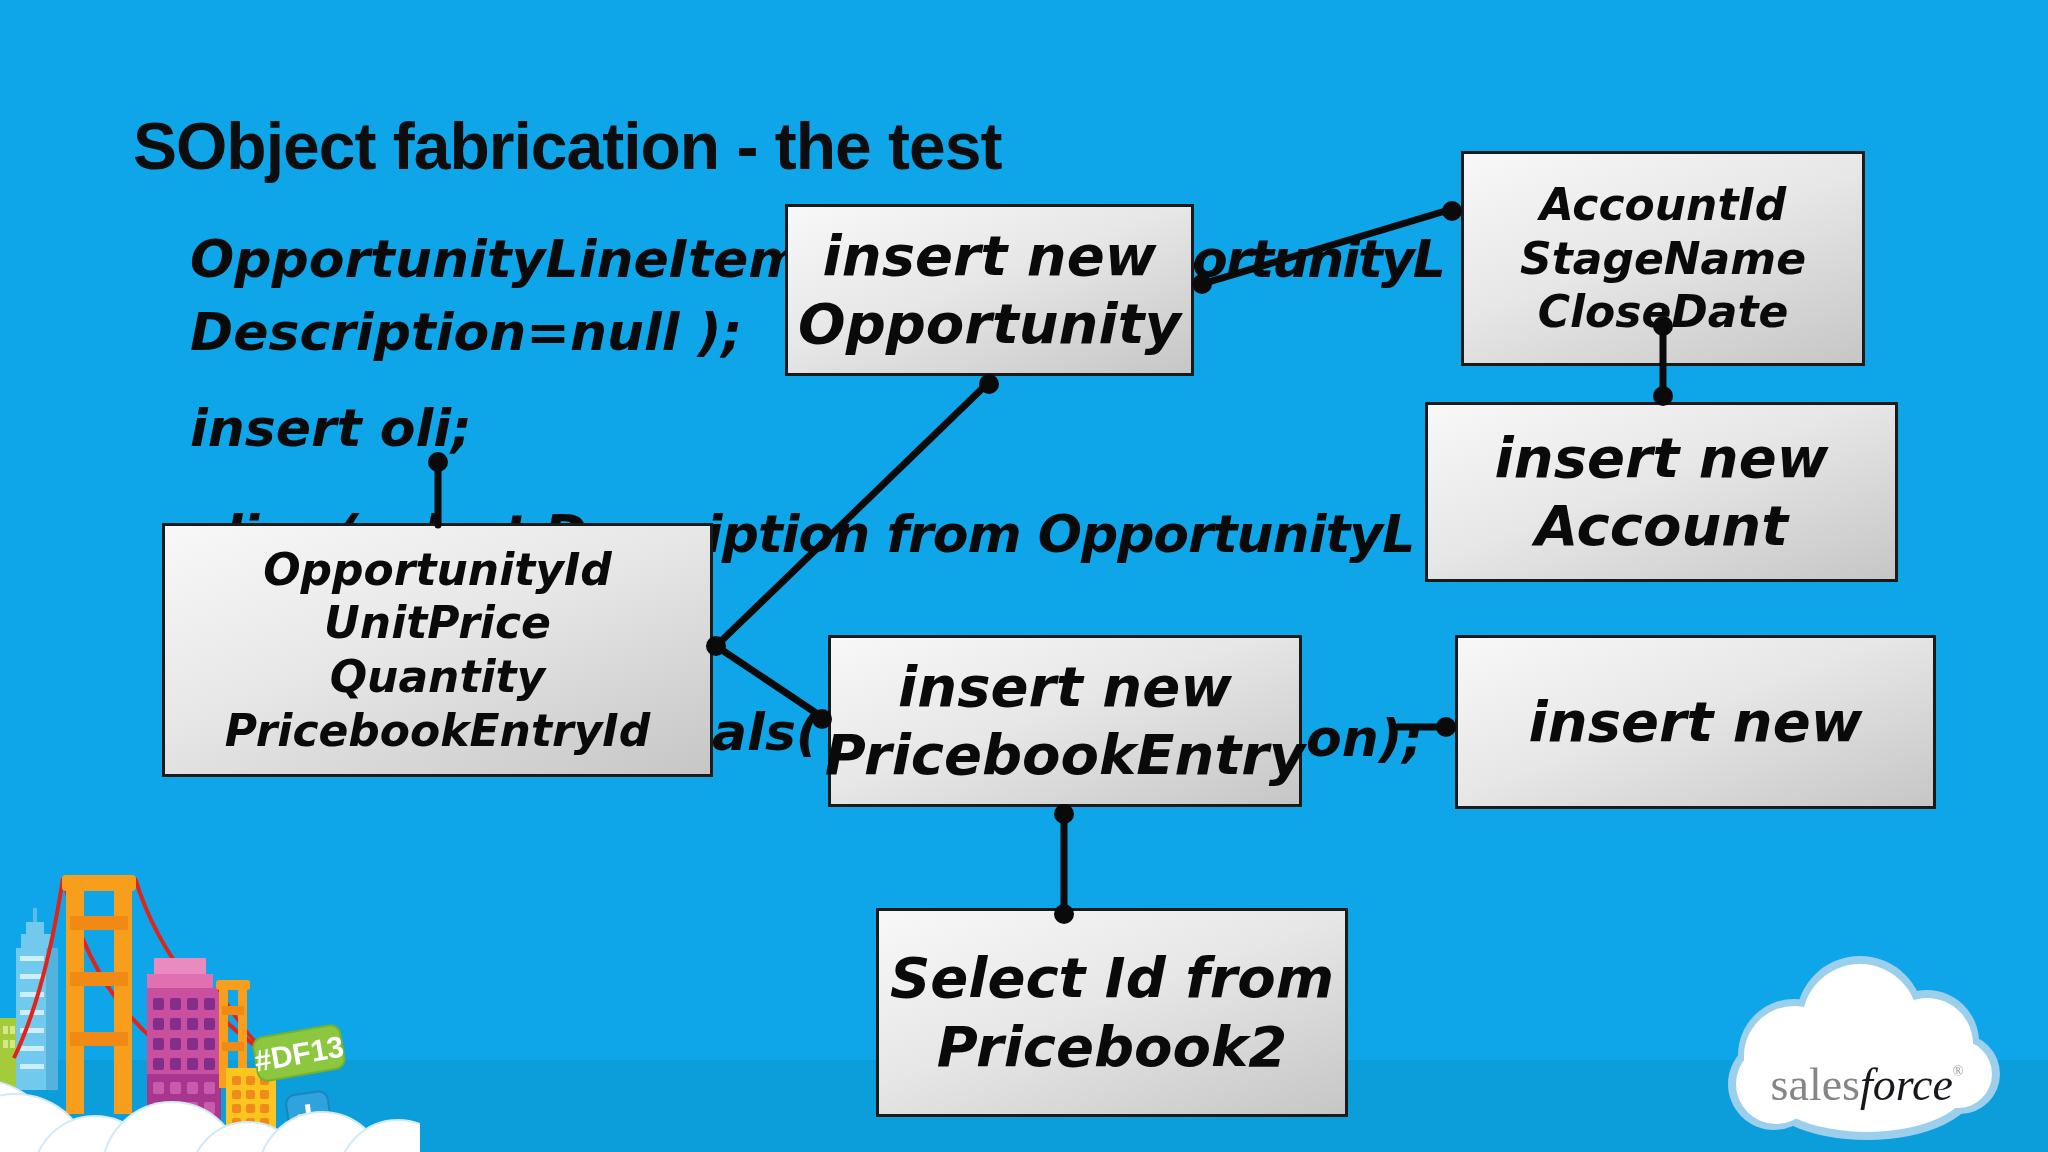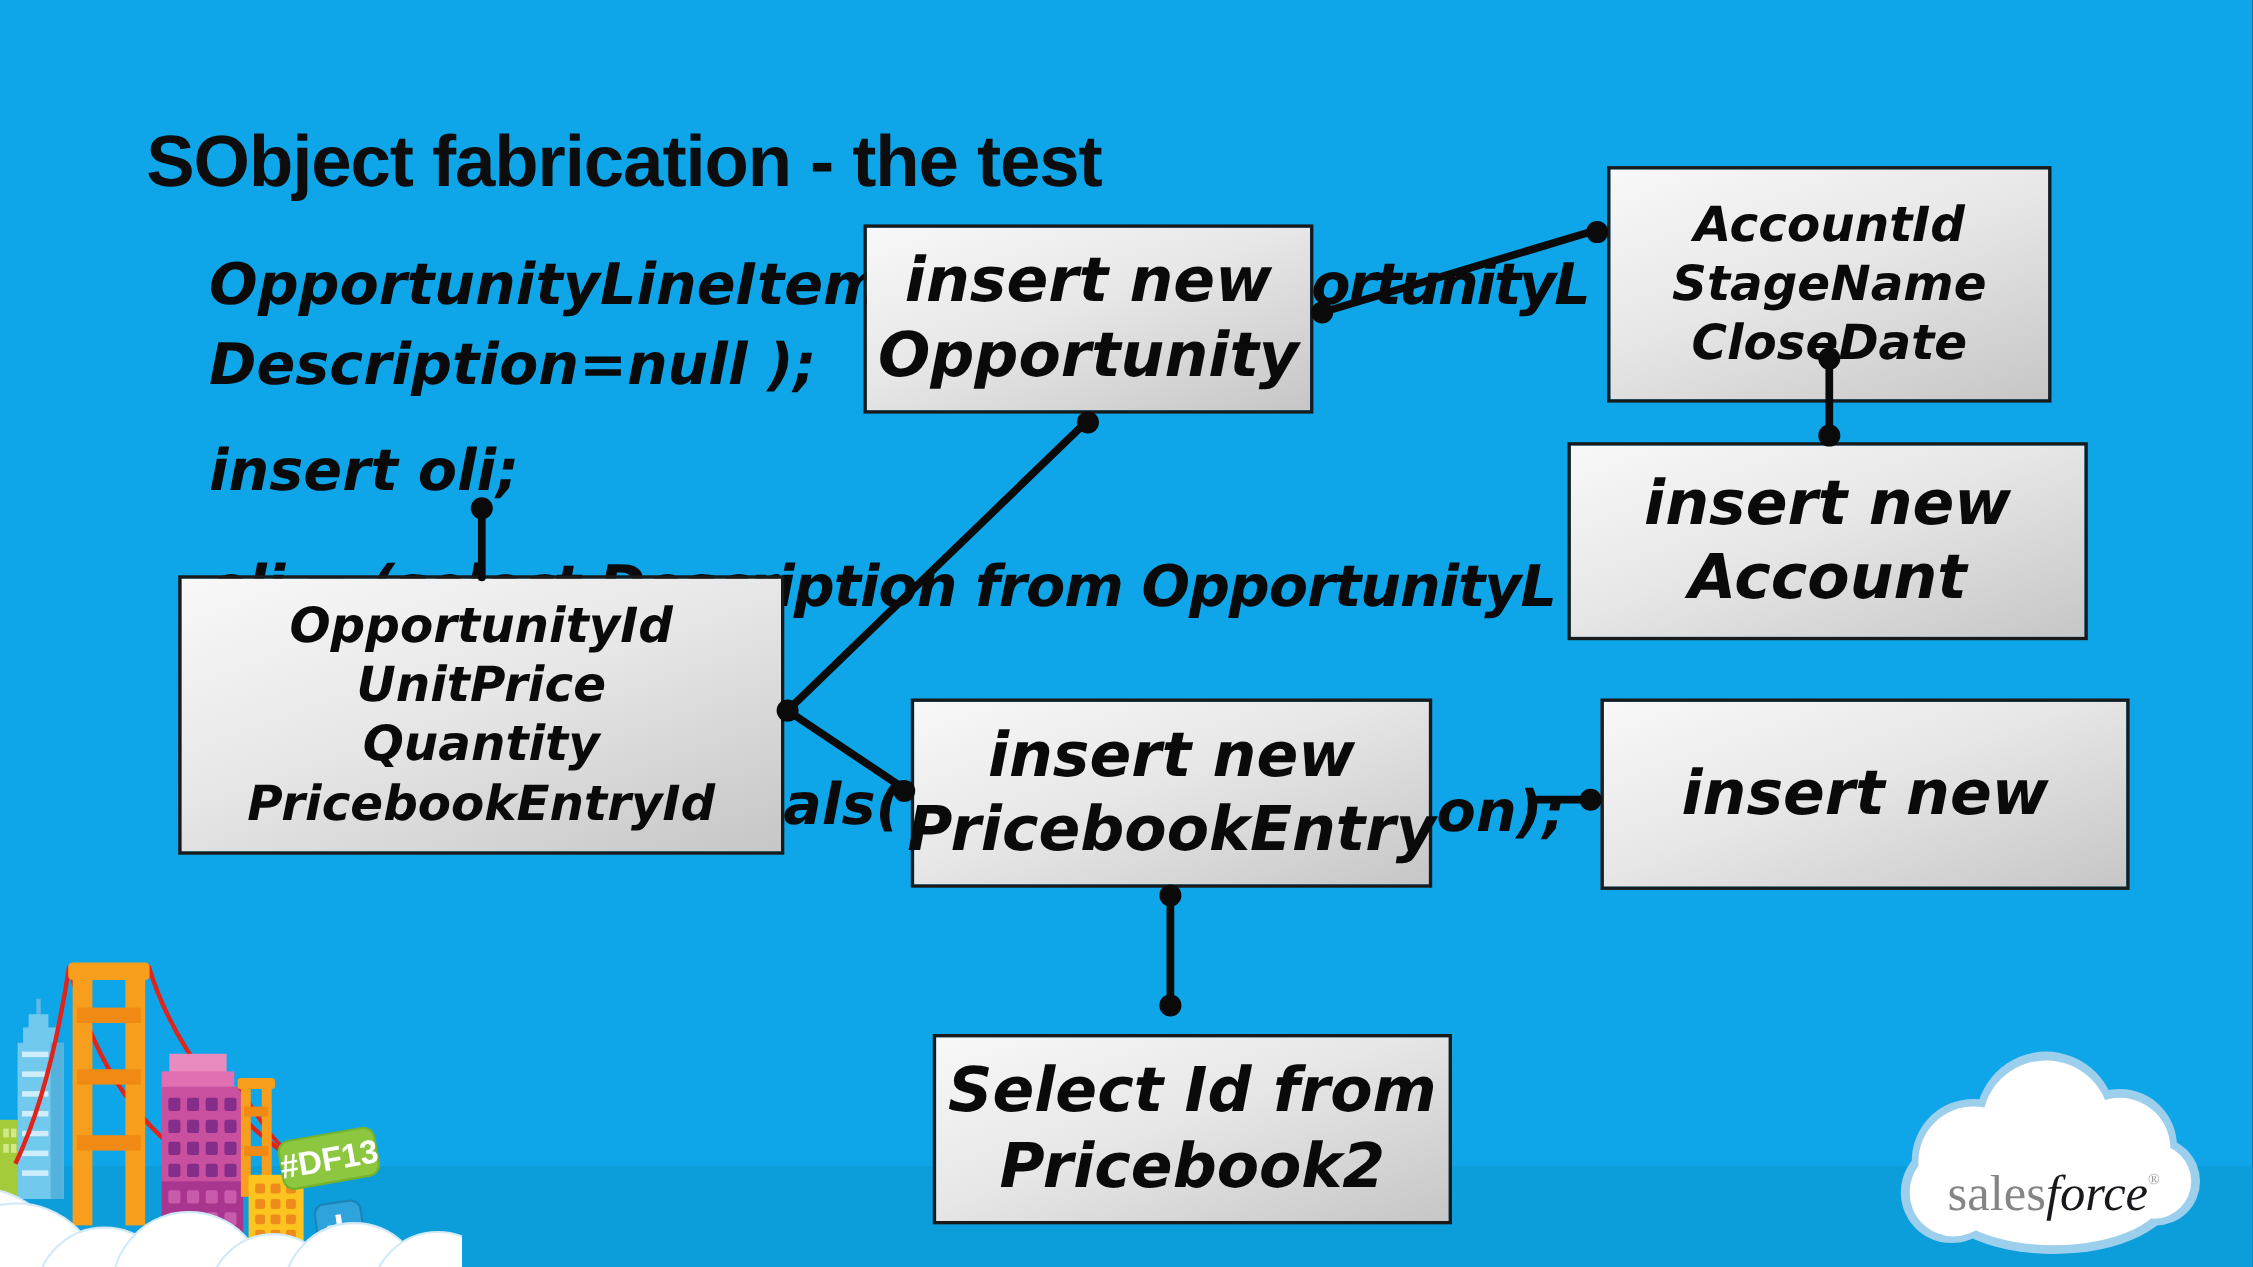--- a/index.html
+++ b/index.html
@@ -39,21 +39,21 @@
     display:flex;flex-direction:column;align-items:center;justify-content:center;
     text-align:center;font-style:italic;font-weight:bold;color:#0a0a0a;
     font-size:56px;line-height:1.22;
   }
   #box-opportunity     {left:785px; top:204px;width:409px;height:172px;}
   #box-account-fields  {left:1461px;top:103px;width:404px;height:215px;font-size:44px;margin-top:48px;}
   #box-account         {left:1425px;top:402px;width:473px;height:180px;}
   #box-oli-fields      {left:162px; top:523px;width:551px;height:254px;font-size:44px;text-align:center;}
   #box-pricebookentry  {left:828px; top:635px;width:474px;height:172px;}
   #box-product2        {left:1455px;top:635px;width:481px;height:174px;}
-  #box-pricebook-select{left:848px; top:908px;width:472px;height:173px;margin-top:32px;}
+  #box-pricebook-select{left:876px; top:908px;width:472px;height:209px;}
 
   
   .overlay{position:absolute;left:0;top:0;z-index:4;pointer-events:none;}
   .overlay line{stroke:#0a0a0a;stroke-width:7;stroke-linecap:round;}
   .overlay circle{fill:#0a0a0a;}
 
   
   .city{position:absolute;left:0;top:860px;z-index:5;}
   .sf-logo{position:absolute;left:1722px;top:952px;z-index:5;}
 </style>

